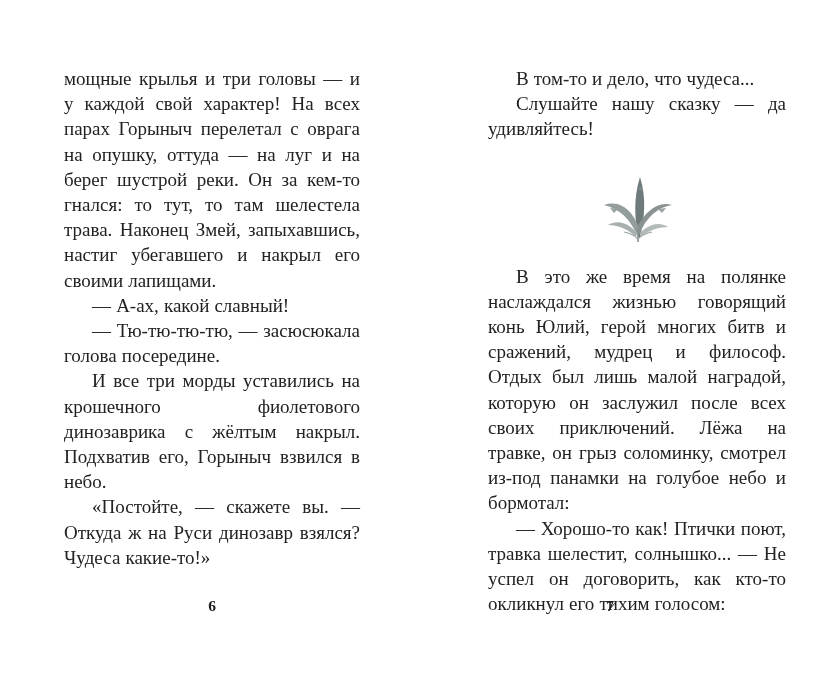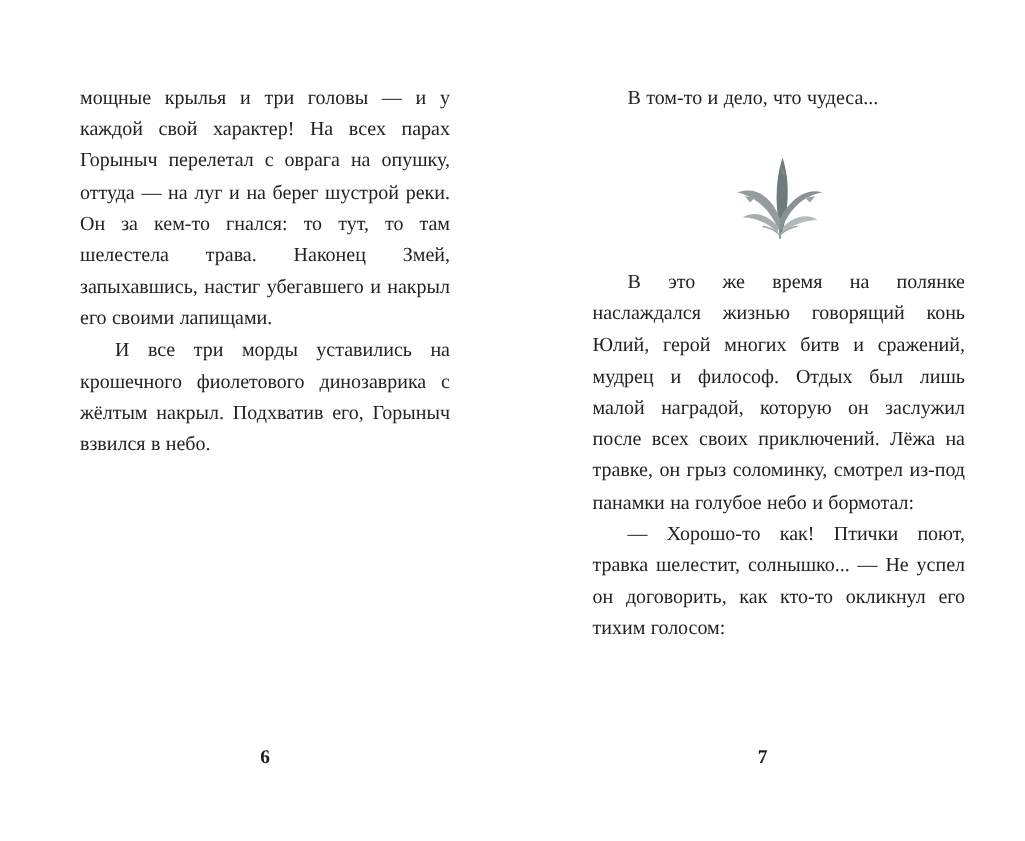--- a/index.html
+++ b/index.html
@@ -17,24 +17,24 @@
   }
   .book {
     position: absolute;
     inset: 0;
   }
   .page {
     position: absolute;
     top: 66px;
   }
   .page-left  { left: 64px;  width: 296px; }
-  .page-right { left: 474px; width: 298px; }
+  .page-right { left: 488px; width: 298px; }
   .page p {
     margin: 0;
-    font-size: 16px;
+    font-size: 19px;
     line-height: 25.2px;
     text-align: justify;
     text-indent: 28px;
     hyphens: auto;
     -webkit-hyphens: auto;
     word-spacing: 0.02em;
   }
   .page p.continues {
     text-indent: 0;
   }
@@ -56,25 +56,29 @@
   .page-number.num-left  { left: 64px;  width: 296px; }
   .page-number.num-right { left: 461px; width: 298px; }
 </style>
 </head>
 <body>
 
 <div class="book">
 
   <div class="page page-left">
     <p class="continues">мощные крылья и три головы — и у каждой свой характер! На всех парах Горыныч перелетал с оврага на опушку, оттуда — на луг и на берег шустрой реки. Он за кем-то гнался: то тут, то там шелестела трава. Наконец Змей, запыхавшись, настиг убегавшего и накрыл его своими лапищами.</p>
+    <p>— А-ах, какой славный!</p>
+    <p>— Тю-тю-тю-тю, — засюсюкала голова посередине.</p>
     <p>И все три морды уставились на крошечного фиолетового динозаврика с жёлтым накрыл. Подхватив его, Горыныч взвился в небо.</p>
+    <p>«Постойте, — скажете вы. — Откуда ж на Руси динозавр взялся? Чудеса какие-то!»</p>
   </div>
 
   <div class="page page-right">
     <p>В том-то и дело, что чудеса...</p>
+    <p>Слушайте нашу сказку — да удивляйтесь!</p>
 
     <div class="illustration-wrap">
       <svg width="86" height="76" viewBox="0 0 86 76" aria-hidden="true">
 
         <path d="M44 70 C41 52 39 32 46 10 C53 32 50 52 46 70 Z" fill="#6f7a7a"></path>
 
         <path d="M43 68 C36 52 26 42 10 38 C27 32 39 45 44 59 Z" fill="#949d9d"></path>
 
         <path d="M45 68 C52 50 64 40 78 38 C63 33 50 47 44 59 Z" fill="#8a9393"></path>
 

